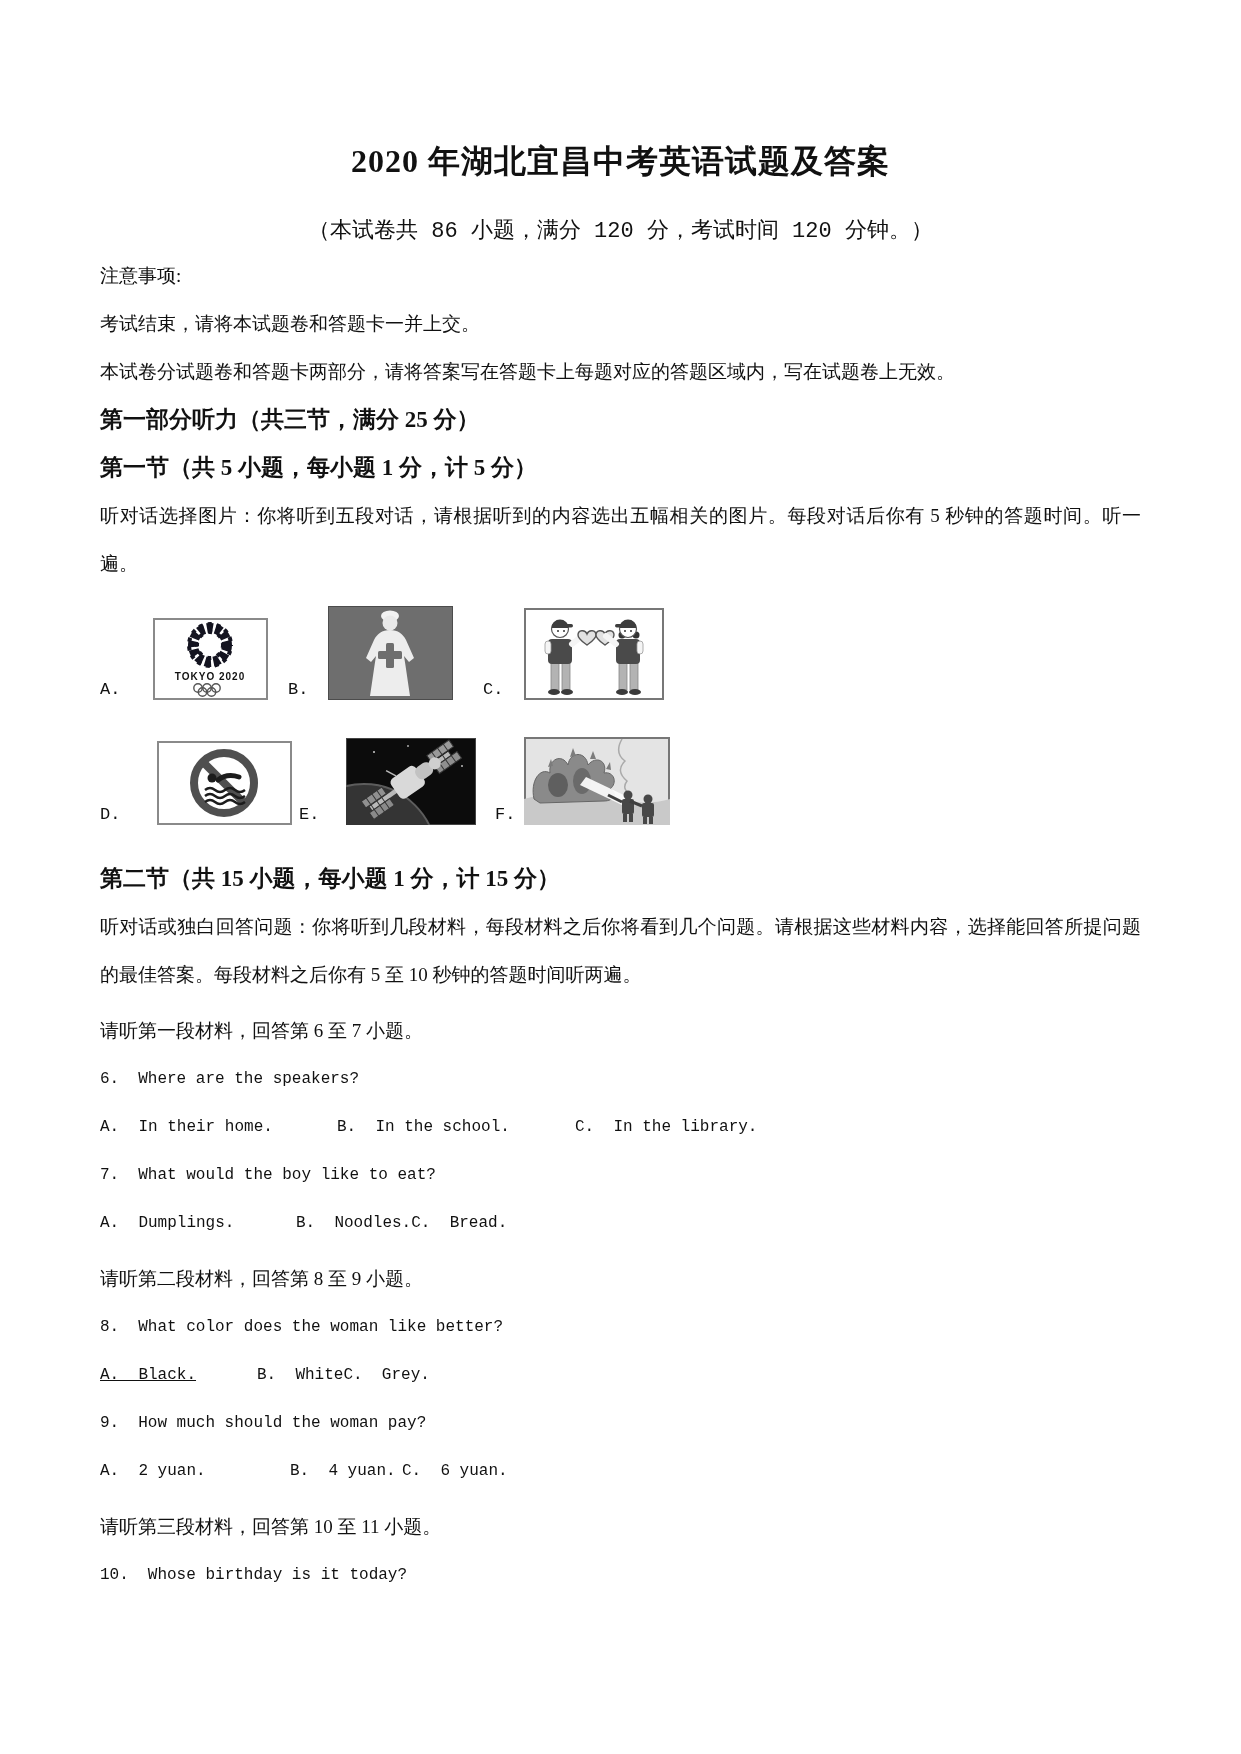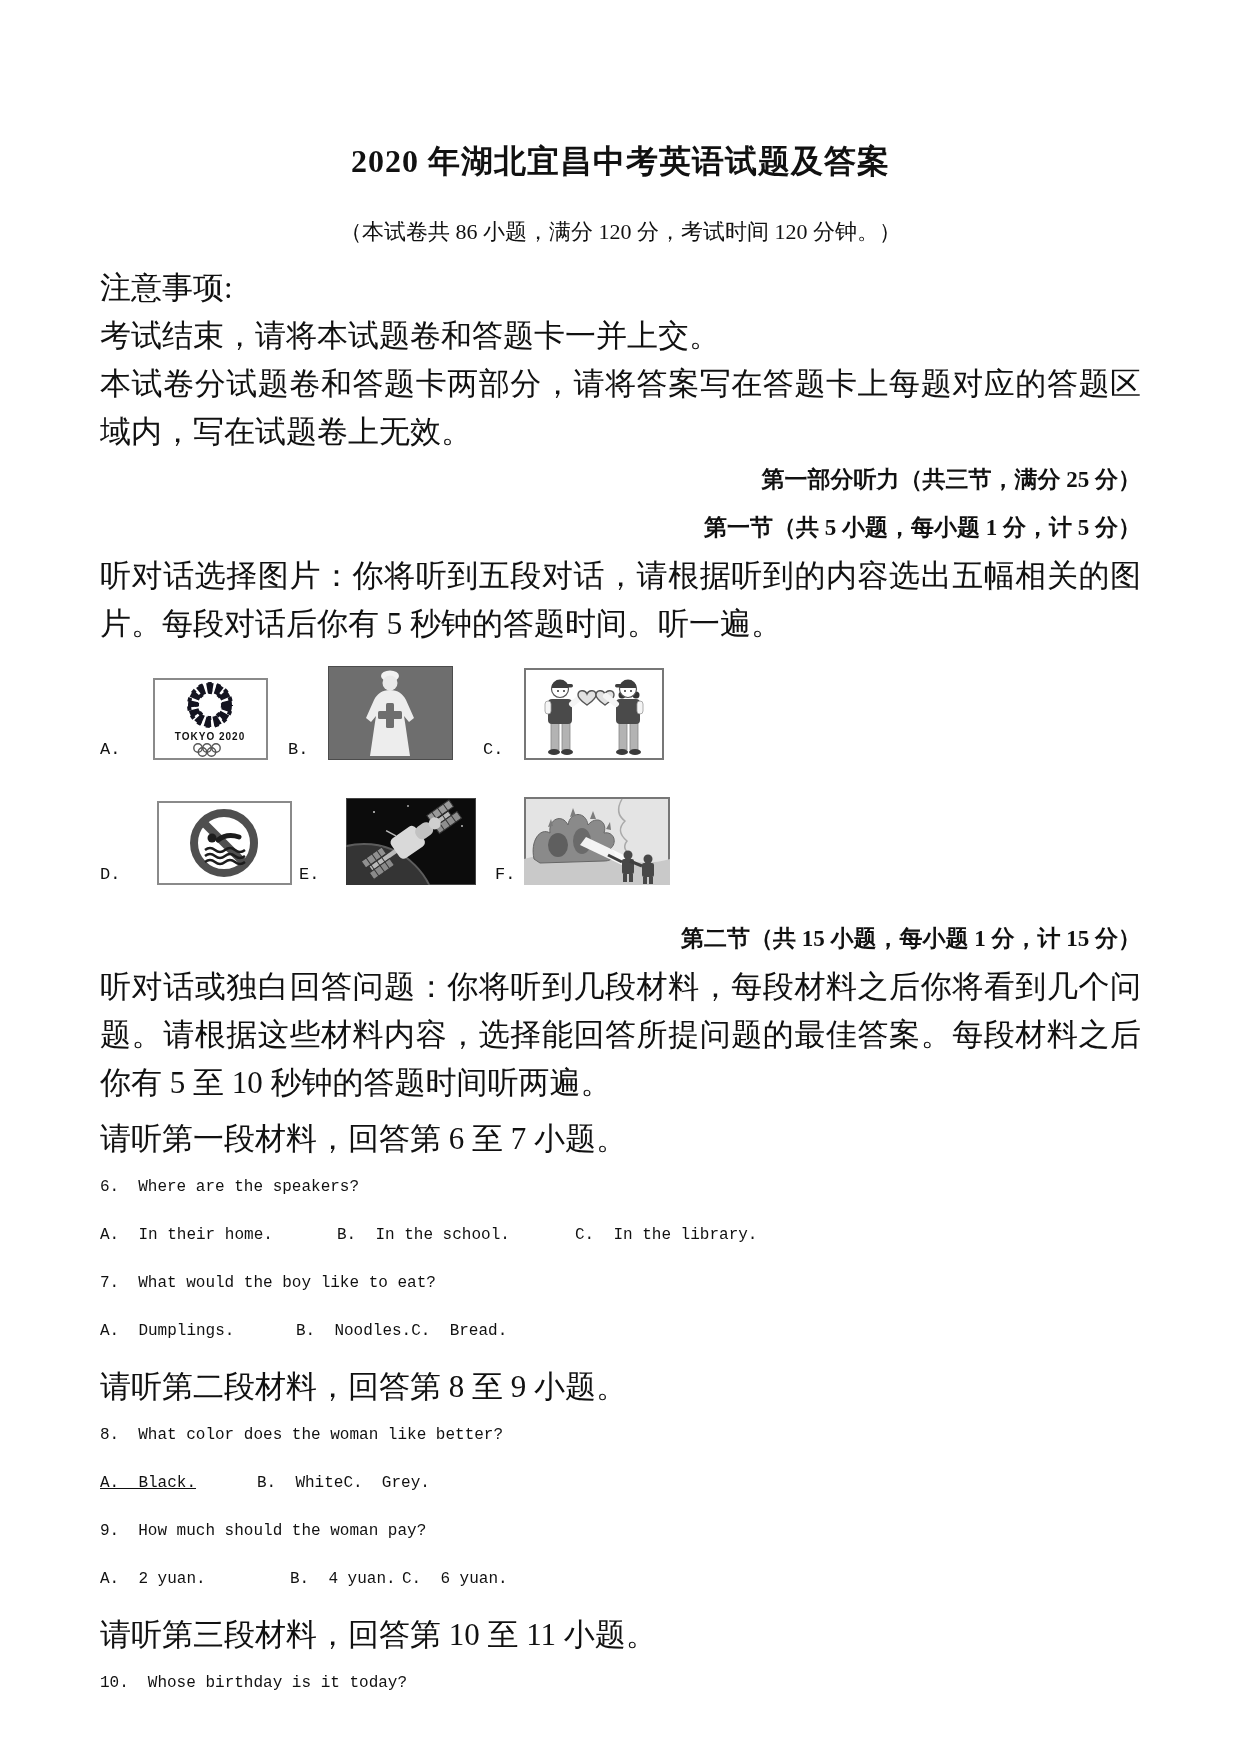--- a/index.html
+++ b/index.html
@@ -20,33 +20,34 @@
     font-weight: bold;
     text-align: center;
     line-height: 42px;
     margin: 0 0 30px 0;
     letter-spacing: 1px;
   }
   .subtitle {
     font-size: 22px;
     text-align: center;
     line-height: 40px;
-    margin: 12px;
+    margin: 0;
+    font-family: Liberation Mono, monospace;
   }
   .flow p { margin: 0; }
   .cjk {
-    font-size: 31px;
+    font-size: 19px;
     line-height: 48px;
     text-align: justify;
   }
   .first-block { margin-top: 14px; }
   .heading {
     font-size: 23px;
     font-weight: bold;
-    text-align: right;
+    text-align: left;
     line-height: 48px;
   }
   .mono {
     font-family: "Liberation Mono", monospace;
     font-size: 16px;
     line-height: 48px;
     white-space: pre;
   }
   .q-num { margin-right: 19px; white-space: pre; }
   .opt { display: inline-block; white-space: pre; }

